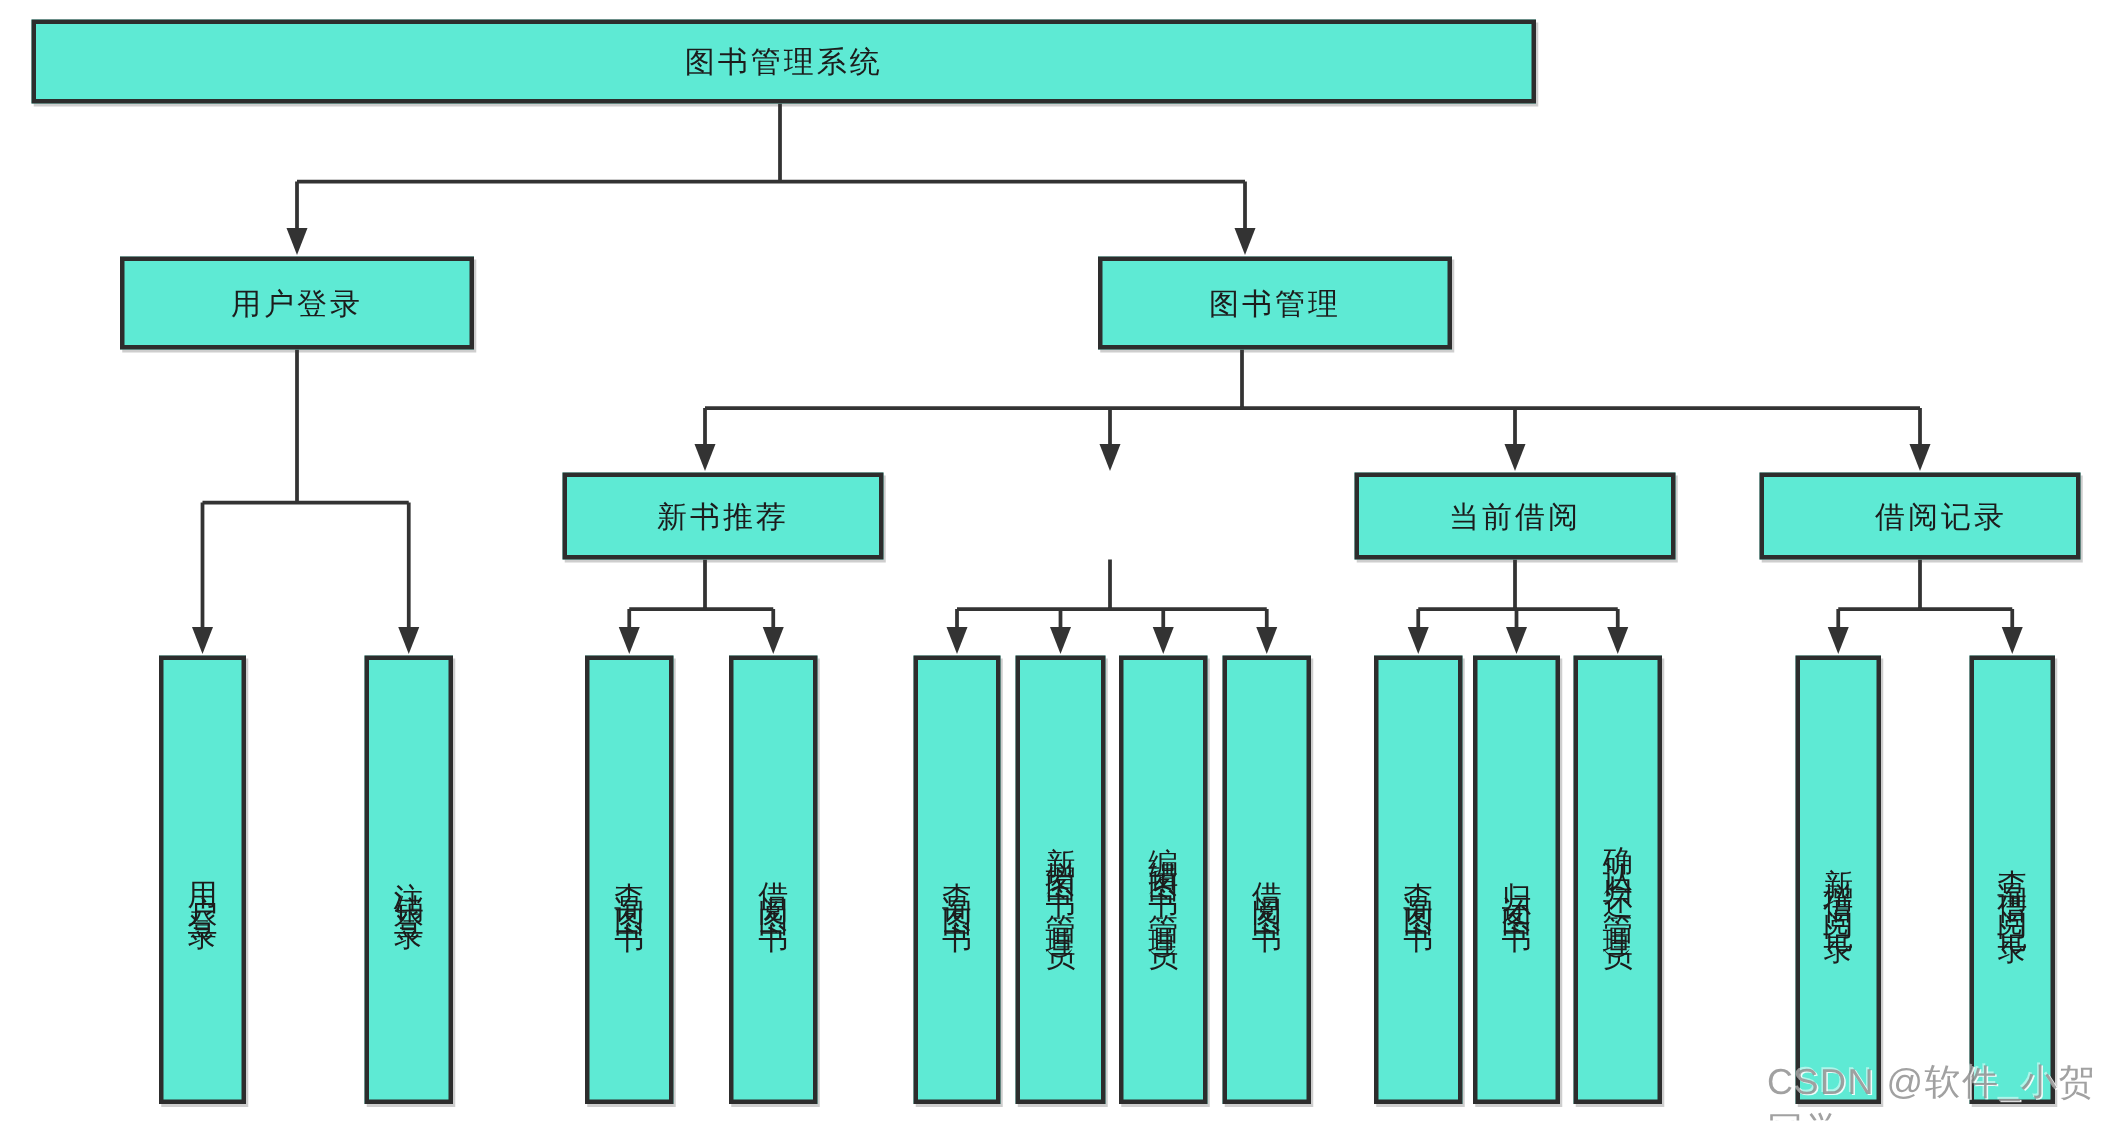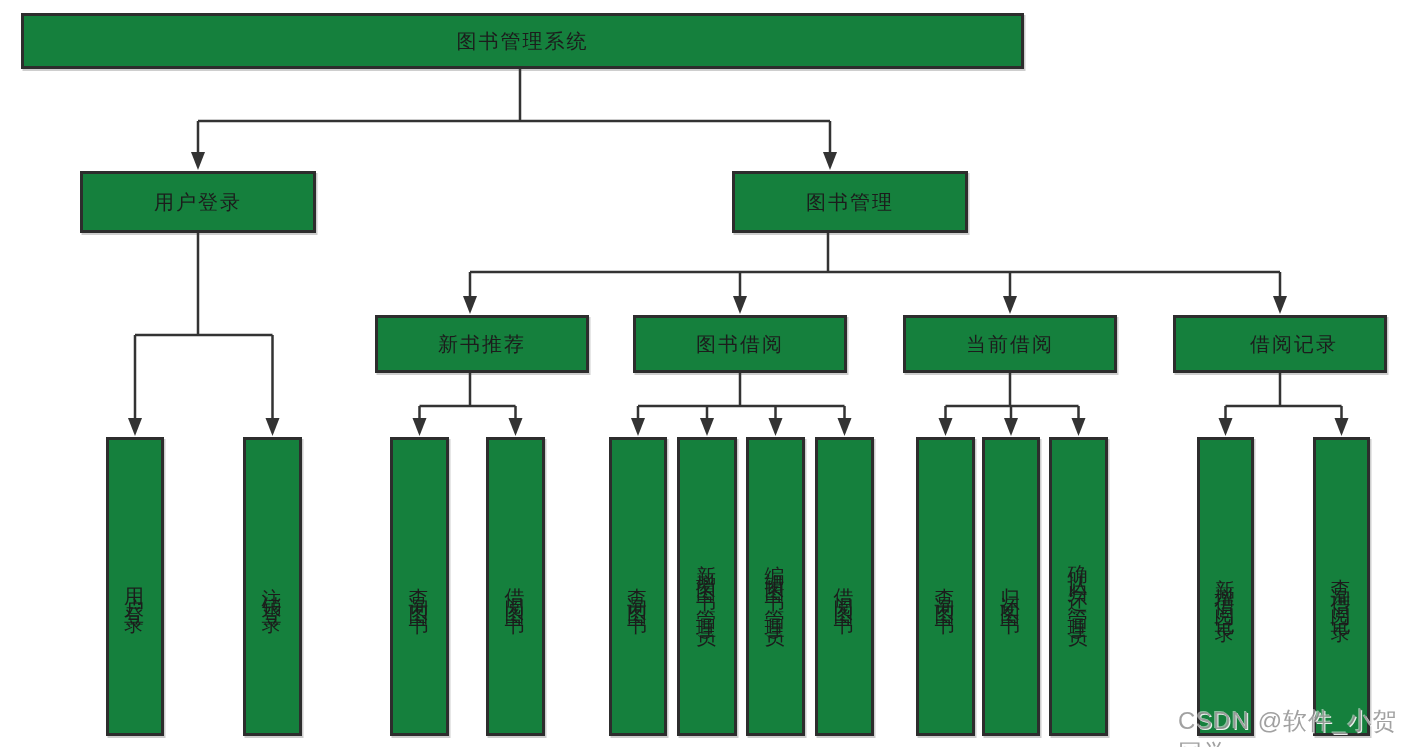--- a/index.html
+++ b/index.html
@@ -8,21 +8,21 @@
     background: #ffffff;
     font-family: "Liberation Sans", sans-serif;
     position: relative;
     overflow: hidden;
     color: #1c1c1c;
   }
   .canvas { position: absolute; left: 0; top: 0; width: 1405px; height: 747px; }
   svg.wires { position: absolute; left: 0; top: 0; }
   .node {
     position: absolute;
-    background: #15803d;
+    background: #5eead4;
     border: 3px solid #2d2d2d;
     box-sizing: border-box;
     display: flex;
     align-items: center;
     justify-content: center;
     font-size: 20px;
     letter-spacing: 2px;
     box-shadow: 1.5px 2px 0 rgba(60,60,60,0.25);
     white-space: nowrap;
   }
@@ -91,21 +91,20 @@
       <polygon points="1334.5,418 1348.5,418 1341.5,436"></polygon>
     </g>
   </svg>
 
   <div class="node" style="left:21px; top:13px; width:1003px; height:56px;">图书管理系统</div>
 
   <div class="node" style="left:80px; top:171px; width:236px; height:62px;">用户登录</div>
   <div class="node" style="left:732px; top:171px; width:236px; height:62px;">图书管理</div>
 
   <div class="node" style="left:363px; top:315px; width:214px; height:58px;margin-left:12px;">新书推荐</div>
-  <div class="node" style="left:633px; top:315px; width:214px; height:58px;">图书借阅</div>
   <div class="node" style="left:903px; top:315px; width:214px; height:58px;">当前借阅</div>
   <div class="node" style="left:1173px; top:315px; width:214px; height:58px;padding-left:28px;">借阅记录</div>
 
   <div class="node v" style="left:106px; top:437px; width:58px; height:299px;">用户登录</div>
   <div class="node v" style="left:243px; top:437px; width:59px; height:299px;">注销登录</div>
 
   <div class="node v" style="left:390px; top:437px; width:59px; height:299px;">查询图书</div>
   <div class="node v" style="left:486px; top:437px; width:59px; height:299px;">借阅图书</div>
 
   <div class="node v" style="left:609px; top:437px; width:58px; height:299px;">查询图书</div>

